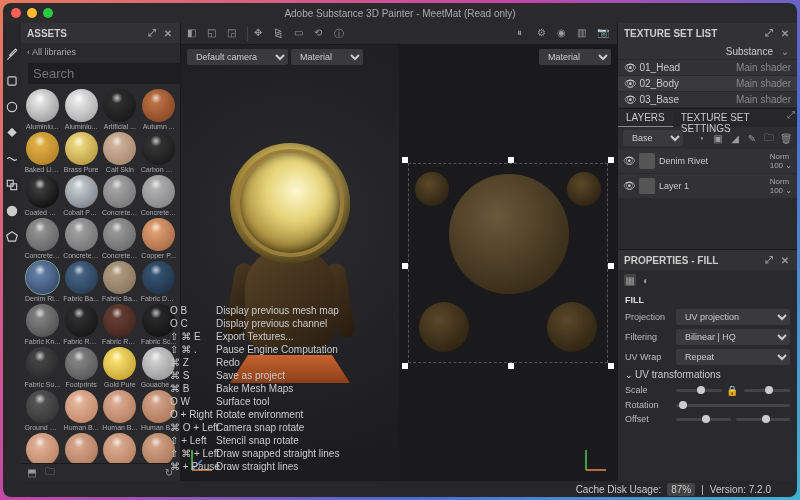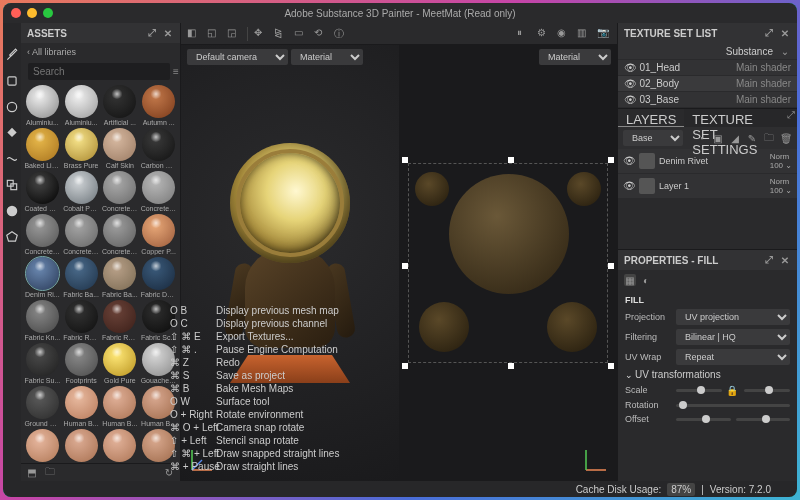--- a/index.html
+++ b/index.html
@@ -11,21 +11,21 @@
 .title{position:absolute;left:50%;transform:translateX(-50%);font-size:10px;color:#aaa}
 .body{flex:1;display:flex;overflow:hidden}
 .activity{width:18px;background:#272729;display:flex;flex-direction:column;align-items:center;padding-top:25px;gap:12px}
 .activity .ic{width:14px;height:14px;color:#888;cursor:pointer}
 .assets{width:160px;background:#2a2a2c;display:flex;flex-direction:column;border-right:1px solid #1a1a1c}
 .panel-hdr{height:20px;background:#323234;display:flex;align-items:center;padding:0 6px;justify-content:space-between;font-size:9px;font-weight:600;color:#ddd}
 .panel-hdr .controls{display:flex;gap:4px}
 .ic{width:12px;height:12px;display:inline-flex;align-items:center;justify-content:center;color:#999}
 .crumb{padding:4px 6px;font-size:9px;color:#aaa}
 .search-row{display:flex;align-items:center;padding:2px 4px;gap:3px}
-.search-row input{flex:1;background:#1e1e20;border:none;padding:3px 5px;color:#ccc;font-size:10px;border-radius:2px}
+.search-row input{flex:1;background:#1e1e20;border:none;padding:3px 5px;color:#ccc;font-size:13px;border-radius:2px}
 .view-ctrl{width:11px;height:11px;color:#888}
 .grid{flex:1;overflow-y:auto;display:grid;grid-template-columns:repeat(4,1fr);gap:2px;padding:3px}
 .swatch{display:flex;flex-direction:column;align-items:center}
 .ball{width:33px;height:33px;border-radius:50%;position:relative;overflow:hidden}
 .ball::after{content:"";position:absolute;top:4px;left:8px;width:12px;height:10px;background:radial-gradient(circle,rgba(255,255,255,.7),transparent 70%);border-radius:50%}
 .lbl{font-size:7px;color:#aaa;margin-top:1px;white-space:nowrap;overflow:hidden;text-overflow:ellipsis;width:36px;text-align:center}
 .viewport{flex:1;display:flex;flex-direction:column;background:#171719}
 .vp-toolbar{height:22px;background:#2a2a2c;display:flex;align-items:center;padding:0 6px;gap:6px;border-bottom:1px solid #1a1a1c}
 .vp-toolbar .sep{width:1px;height:14px;background:#444}
 .tbic{width:14px;height:14px;color:#999;cursor:pointer}
@@ -49,21 +49,21 @@
 .uvpart{position:absolute;background:radial-gradient(circle at 40% 35%,#5a4828,#221a0c);border-radius:50%}
 .handles{position:absolute;inset:-4px;pointer-events:none}
 .handle{width:6px;height:6px;background:#fff;position:absolute}
 .shortcuts{position:absolute;bottom:8px;left:50%;transform:translateX(-120px);font-size:7px;color:#888;line-height:1.3}
 .shortcuts div{white-space:nowrap}
 .right{width:180px;background:#2a2a2c;display:flex;flex-direction:column;border-left:1px solid #1a1a1c}
 .ts-list{border-bottom:1px solid #1a1a1c}
 .ts-row{display:flex;align-items:center;padding:2px 6px;font-size:9px;justify-content:space-between;background:#323234;margin-bottom:1px}
 .ts-row.sel{background:#3a3a3c}
 .tabs{display:flex;background:#272729;height:18px}
-.tab{padding:3px 8px;font-size:13px;cursor:pointer}
+.tab{padding:3px 8px;font-size:10px;cursor:pointer}
 .tab.active{background:#2a2a2c;border-bottom:1px solid #888}
 .layer-tools{display:flex;align-items:center;padding:3px 5px;gap:5px;background:#2e2e30}
 .layer-tools .dd{flex:0 0 auto;width:60px}
 .layer{display:flex;align-items:center;padding:3px 5px;gap:4px;background:#323234;margin-bottom:1px}
 .layer .thumb{width:16px;height:16px;background:#555;border-radius:2px}
 .layer .name{flex:1;font-size:9px}
 .layer .opa{font-size:8px;color:#aaa}
 .props{flex:1;display:flex;flex-direction:column}
 .prop-body{padding:5px 7px;display:flex;flex-direction:column;gap:4px}
 .prop-row{display:flex;align-items:center;gap:5px}

